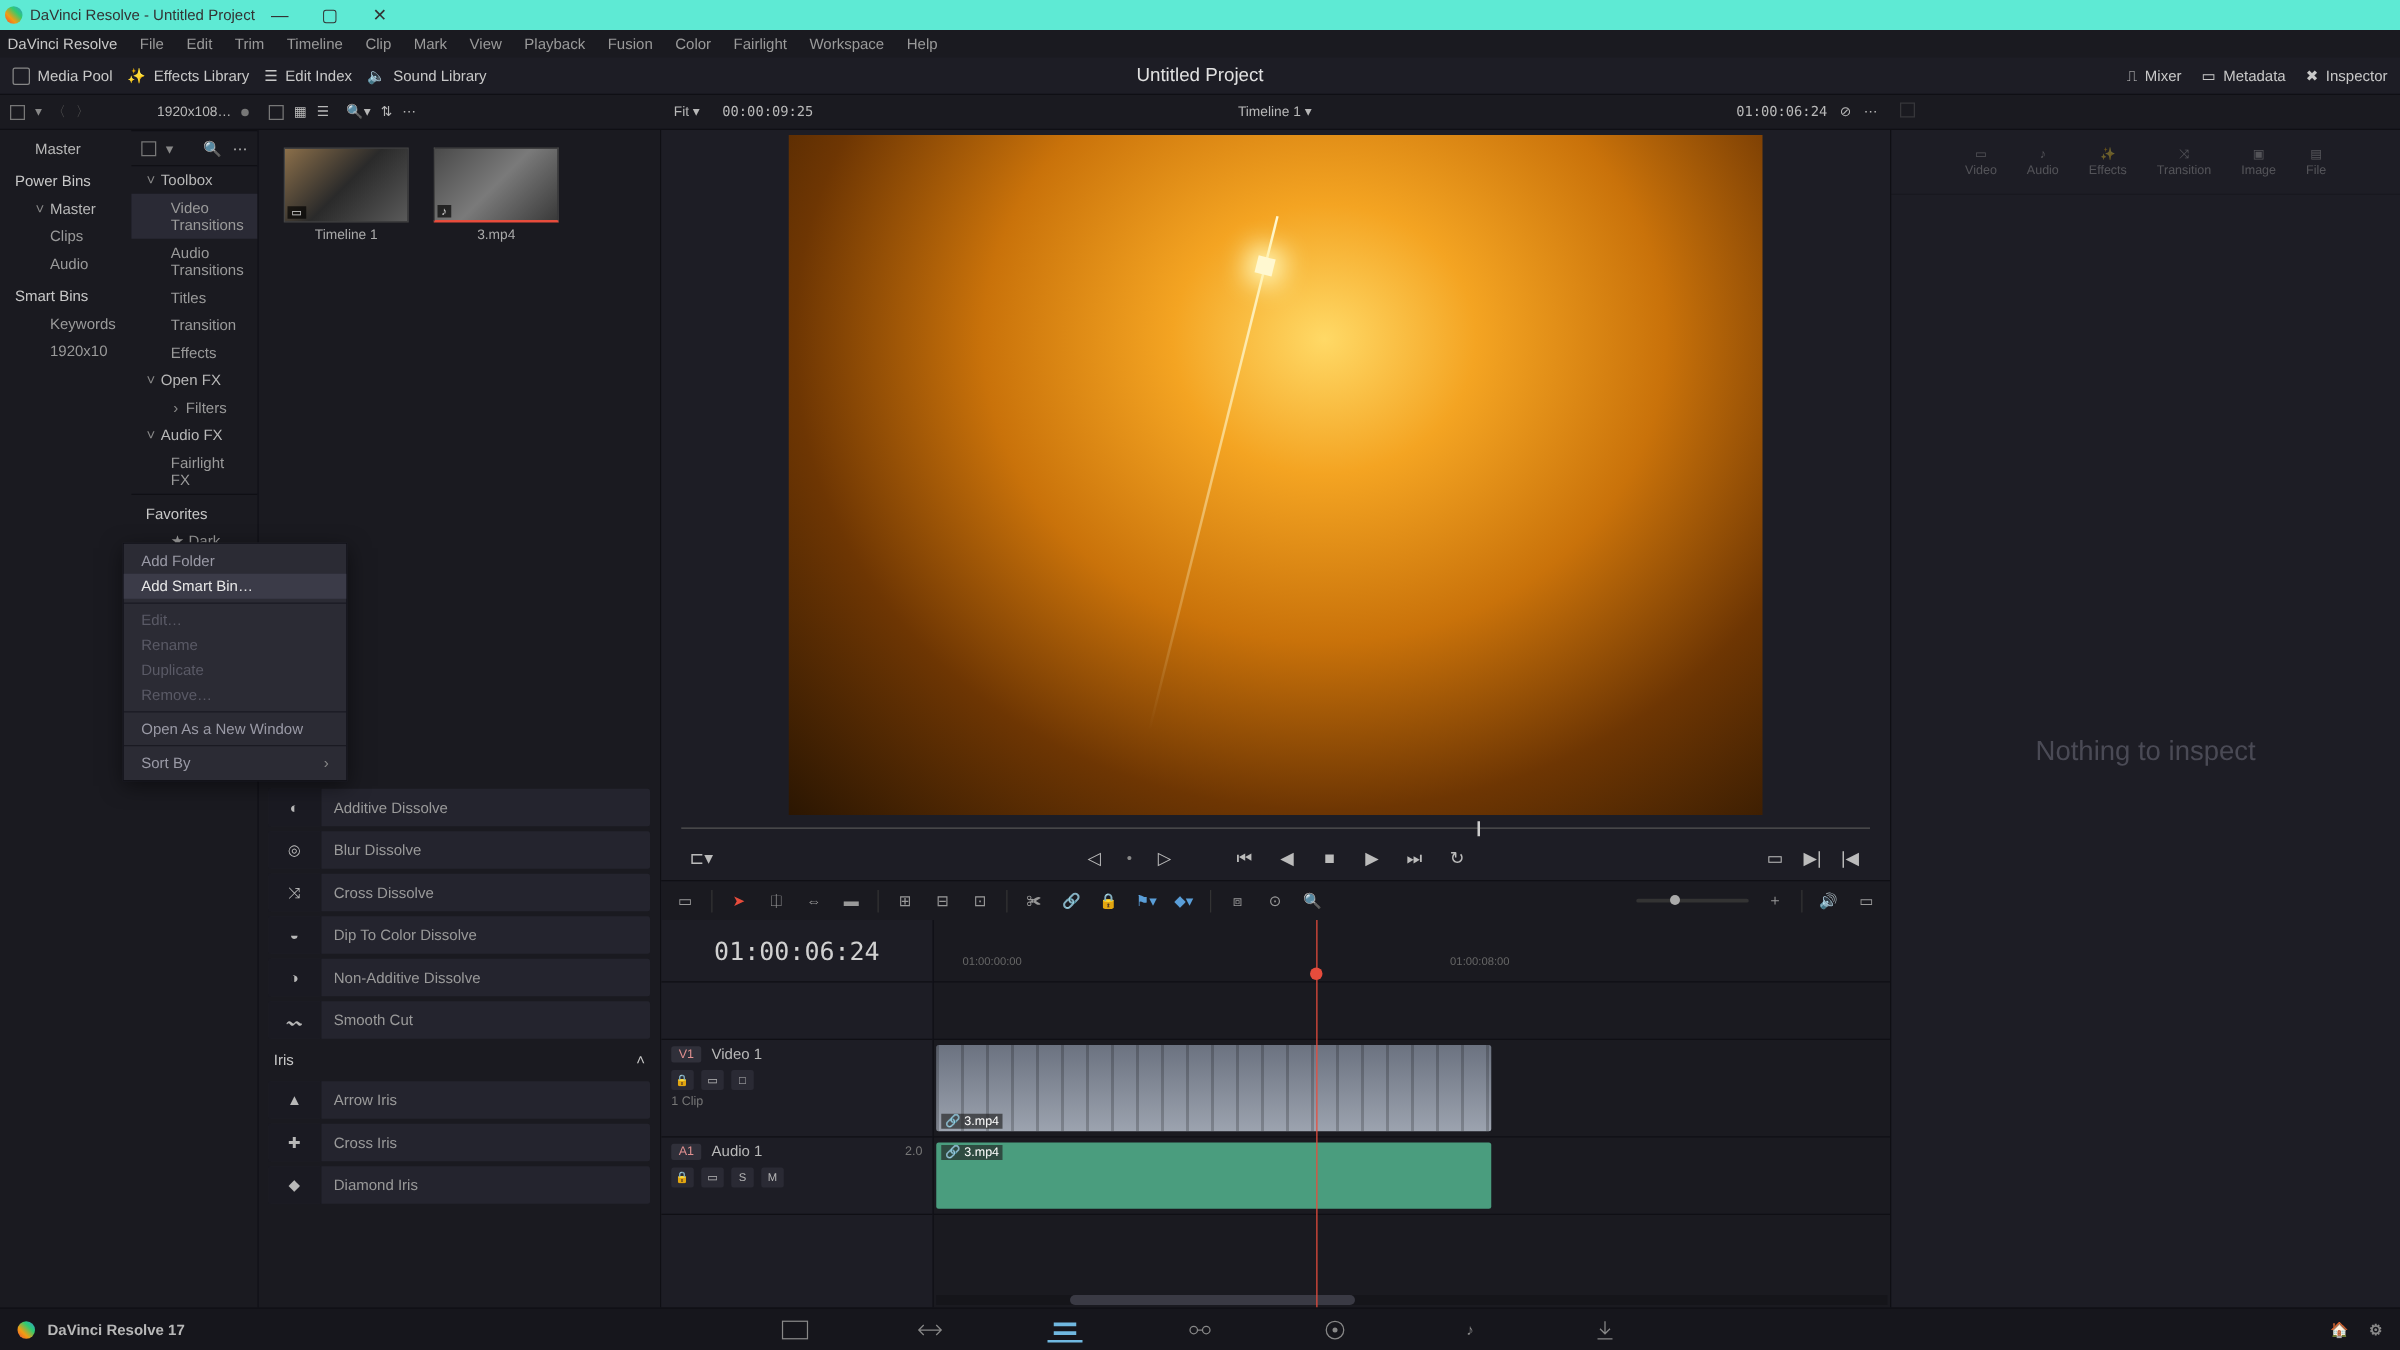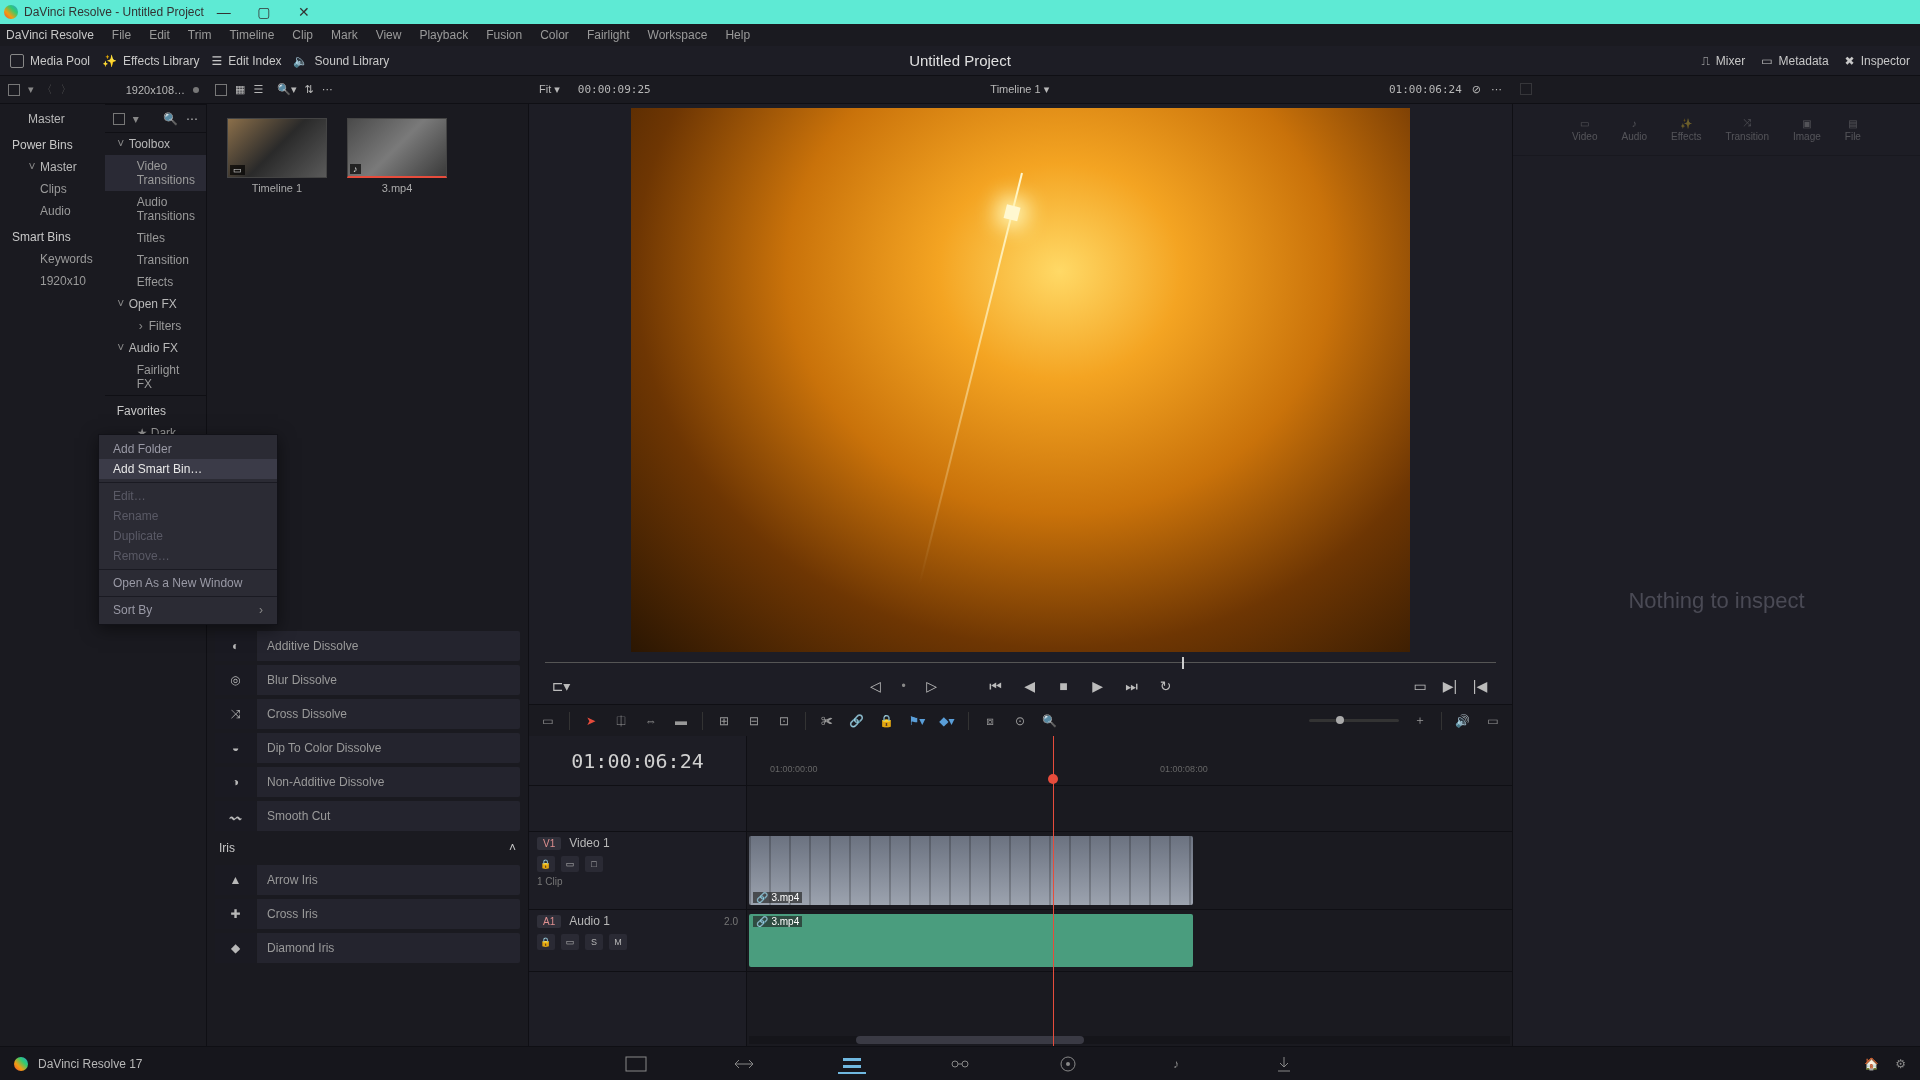--- a/index.html
+++ b/index.html
@@ -113,21 +113,21 @@
   .tl-hscroll { position:absolute; bottom:2px; left:2px; right:2px; height:8px; background:#15151a; }
   .tl-hscroll-thumb { position:absolute; height:8px; background:#3a3a44; border-radius:4px; }
 
   
   .right-panel { width: 408px; background: #1d1d25; border-left: 1px solid #0f0f14; display: flex; flex-direction: column; }
   .insp-tabs { height: 52px; display: flex; gap: 24px; justify-content: center; align-items: center; border-bottom: 1px solid #0f0f14; opacity: 0.35; }
   .insp-tab { display: flex; flex-direction: column; align-items: center; gap: 2px; font-size: 10px; }
   .insp-empty { flex: 1; display: flex; align-items: center; justify-content: center; color: #4a4a55; font-size: 22px; }
   
   
-  .page-switcher { height: 34px; background: #16161c; display: flex; align-items: center; justify-content: center; gap: 80px; border-top: 1px solid #0f0f14; position: relative; }
+  .page-switcher { height: 34px; background: #16161c; display: flex; align-items: center; justify-content: center; gap: 80px; border-top: 1px solid #0f0f14; position: relative; font-weight: bold; }
   .page-btn { width: 28px; height: 20px; display: flex; align-items: center; justify-content: center; color: #888; }
   .page-btn.active { color: #70b8e0; border-bottom: 2px solid #70b8e0; }
   .page-switcher-left { position: absolute; left: 14px; display: flex; gap: 10px; align-items: center; font-size: 12px; }
   .page-switcher-right { position: absolute; right: 14px; display: flex; gap: 16px; }
 
   
   .ctx-menu { position: absolute; background: #2b2b34; border: 1px solid #121218; box-shadow: 0 4px 16px rgba(0,0,0,.5); padding: 4px 0; z-index: 100; width: 180px; font-size: 12px; }
   .ctx-item { padding: 3px 14px; color: #9a9aa6; }
   .ctx-item.hover { background: #3b3b48; color: #e8e8e8; }
   .ctx-item.dis { color: #5a5a66; }

